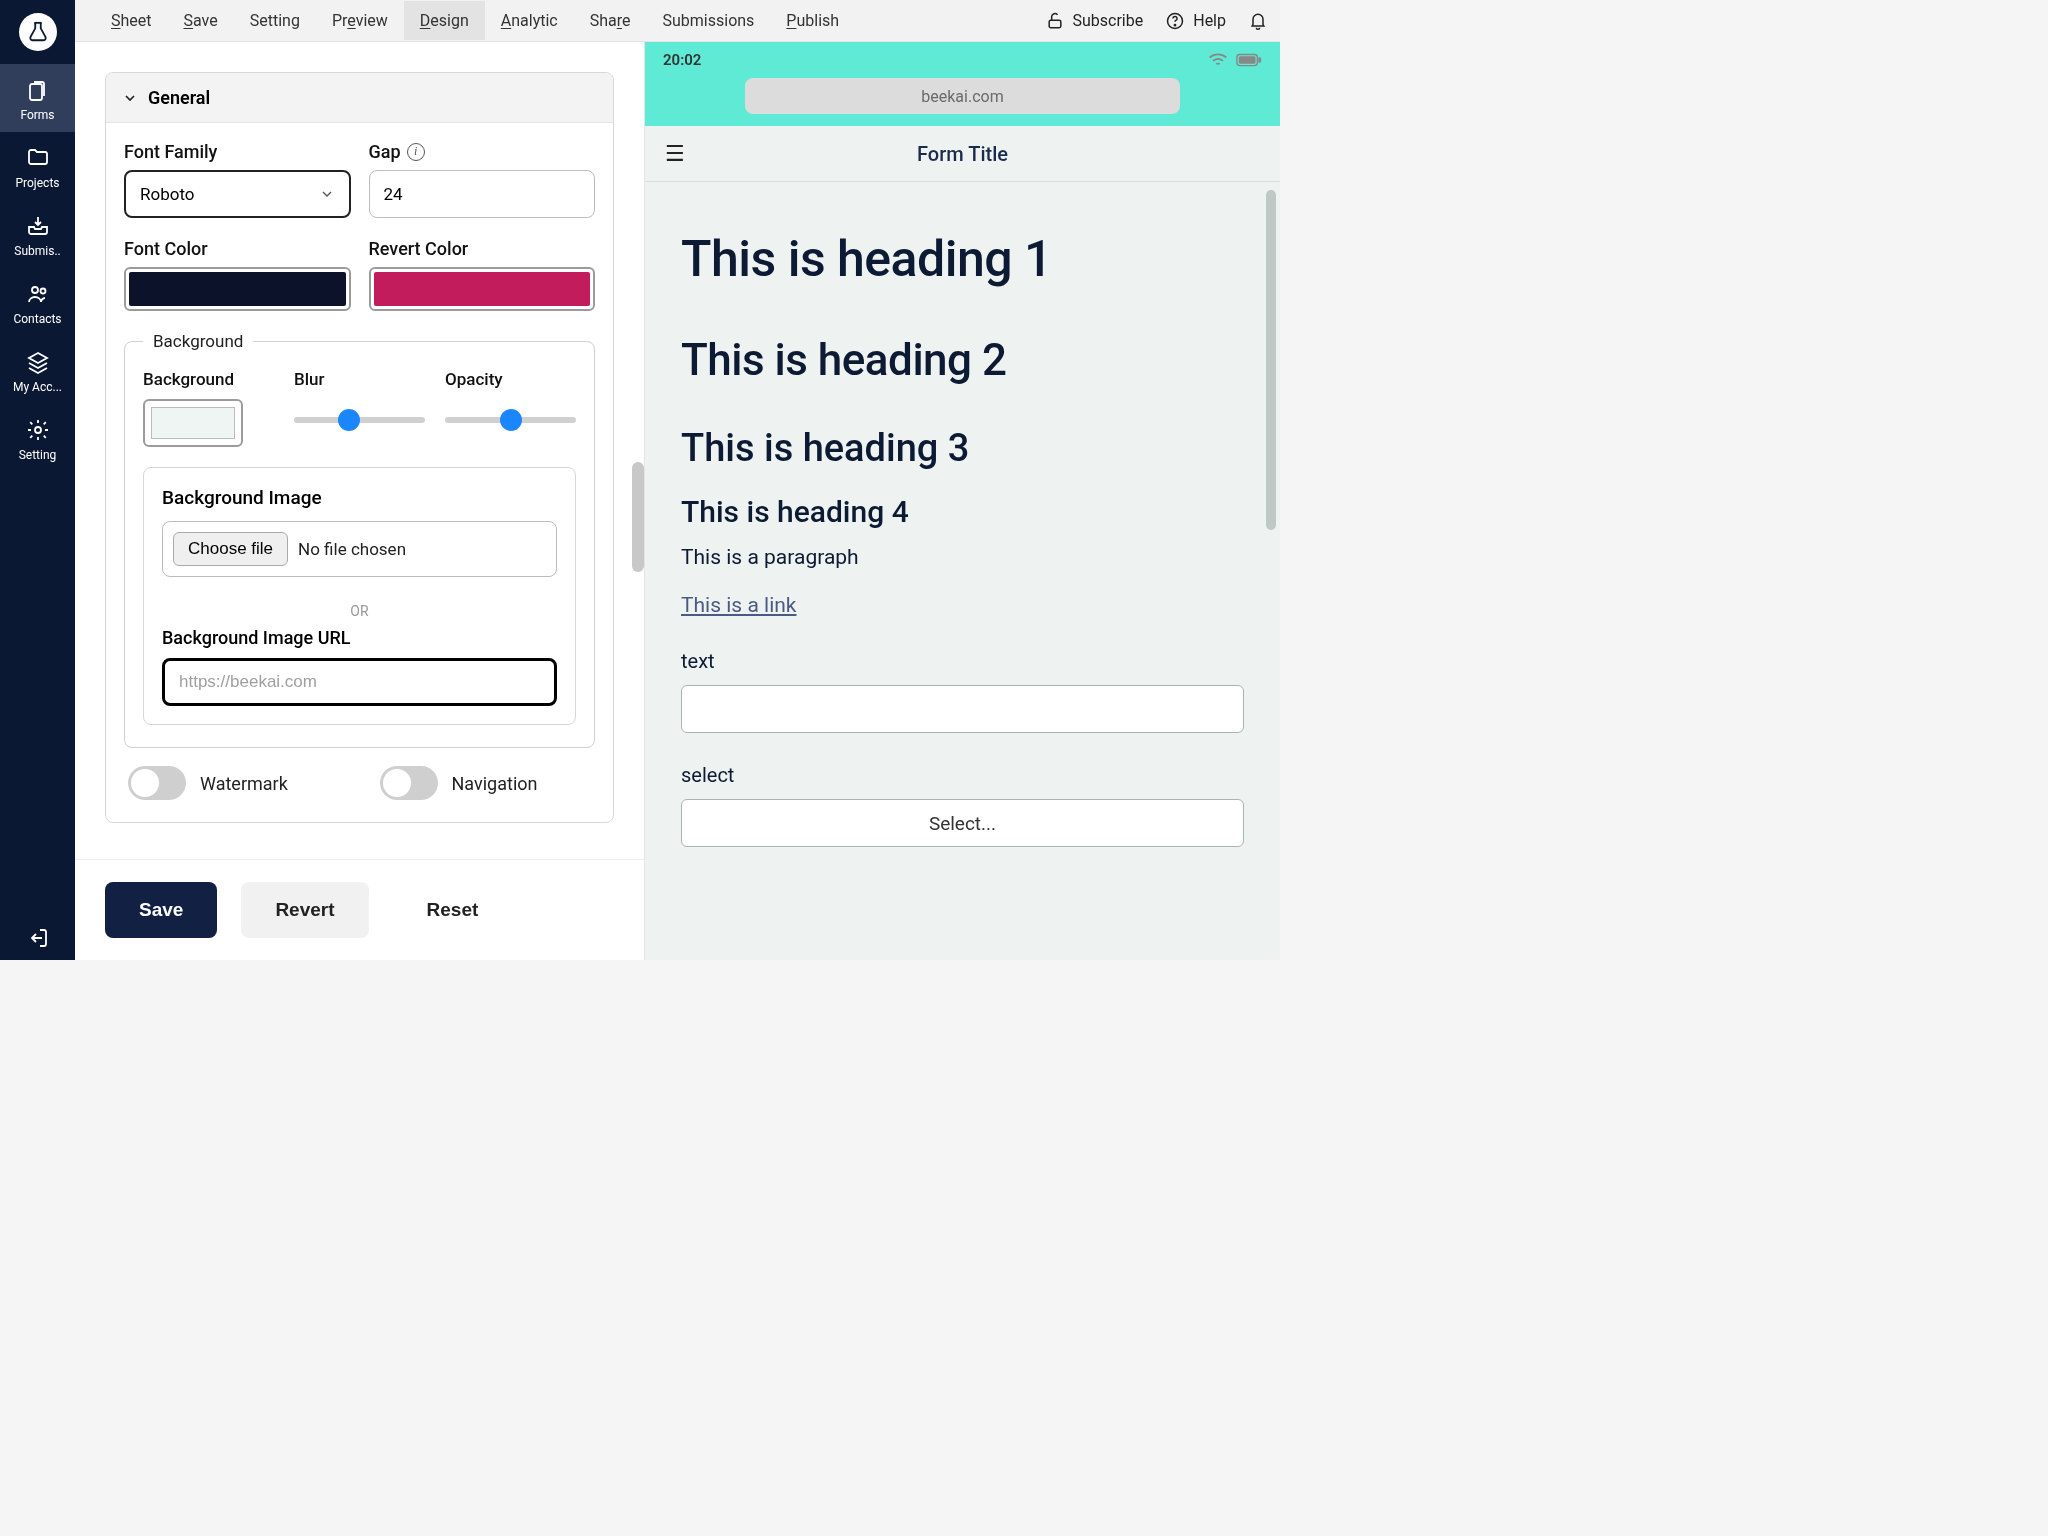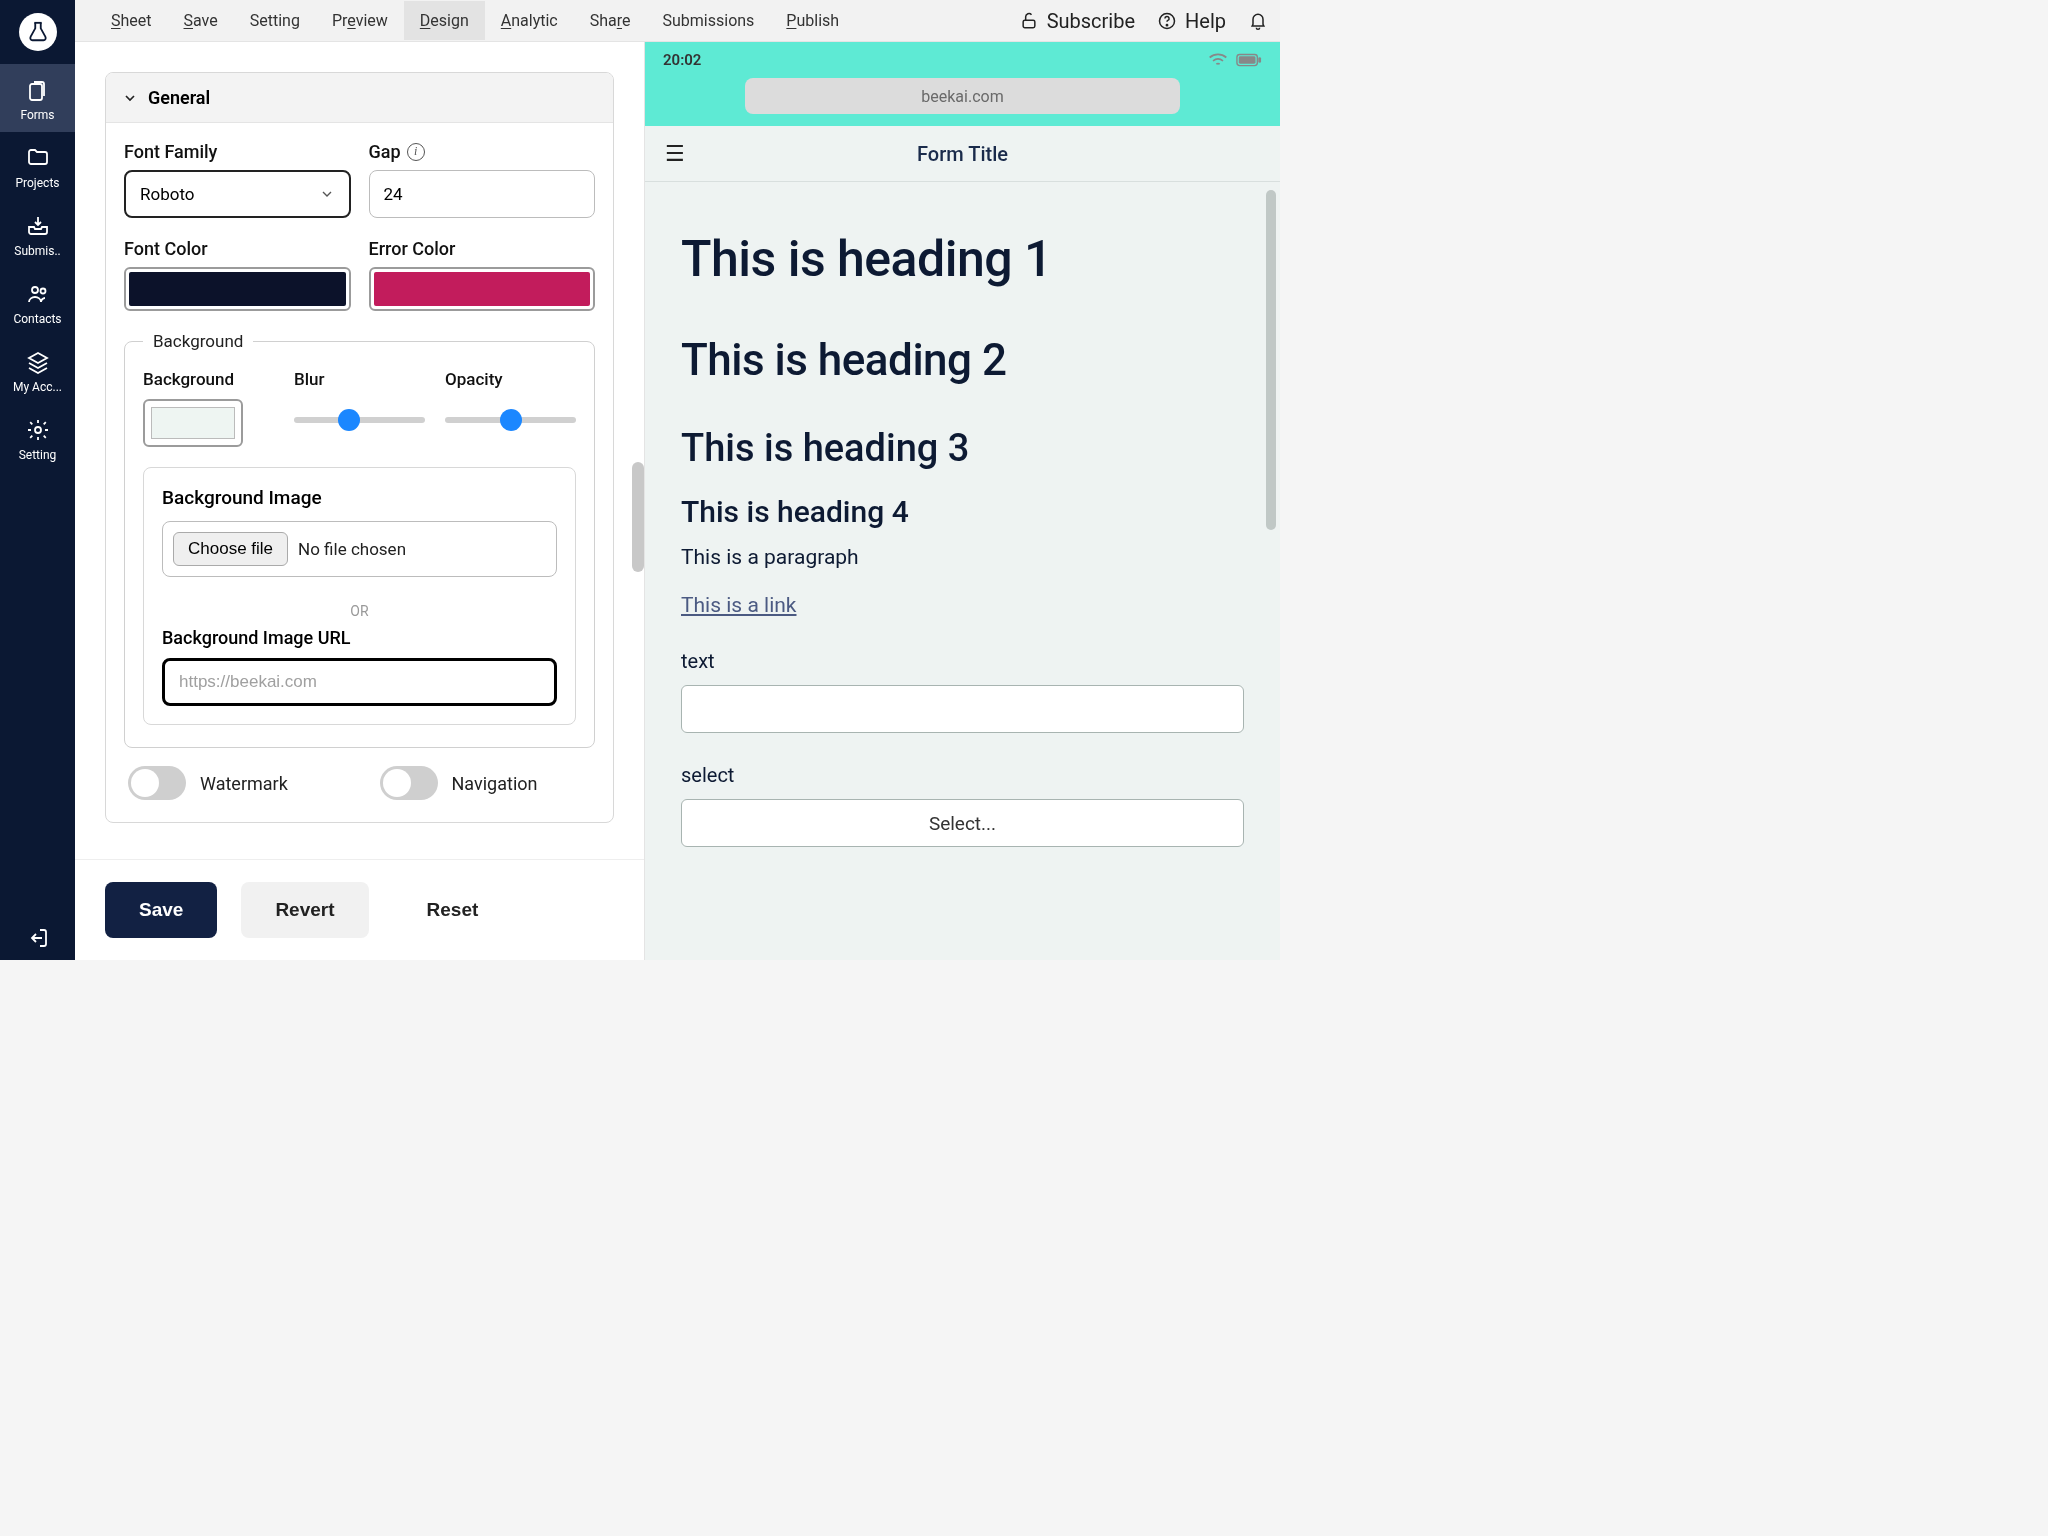--- a/index.html
+++ b/index.html
@@ -61,21 +61,21 @@
     .menu-item {
       padding: 10px 16px;
       font-size: 16px;
       color: #333;
       cursor: pointer;
     }
     .menu-item.active { background: #e3e3e3; }
     .menu-item u { text-decoration: underline; text-underline-offset: 2px; }
     .topbar-spacer { flex: 1; }
     .topbar-right { display: flex; align-items: center; gap: 22px; }
-    .topbar-action { display: flex; align-items: center; gap: 8px; font-size: 20px; color: #222; cursor: pointer; }
+    .topbar-action { display: flex; align-items: center; gap: 8px; font-size: 16px; color: #222; cursor: pointer; }
     .topbar-action .icon { width: 20px; height: 20px; }
     .content { flex: 1; display: flex; overflow: hidden; }
     .editor-panel {
       width: 570px;
       flex-shrink: 0;
       display: flex;
       flex-direction: column;
       background: #fff;
       border-right: 1px solid #e4e4e4;
       position: relative;
@@ -482,21 +482,21 @@
               </div>
 
               <div class="row">
                 <div class="field">
                   <div class="field-label">Font Color</div>
                   <div class="color-box">
                     <div class="color-swatch" style="background:#0c122a"></div>
                   </div>
                 </div>
                 <div class="field">
-                  <div class="field-label">Error Color</div>
+                  <div class="field-label">Revert Color</div>
                   <div class="color-box">
                     <div class="color-swatch" style="background:#c21c5c"></div>
                   </div>
                 </div>
               </div>
 
               <fieldset class="bg-group">
                 <legend>Background</legend>
                 <div class="three-col">
                   <div class="col">

